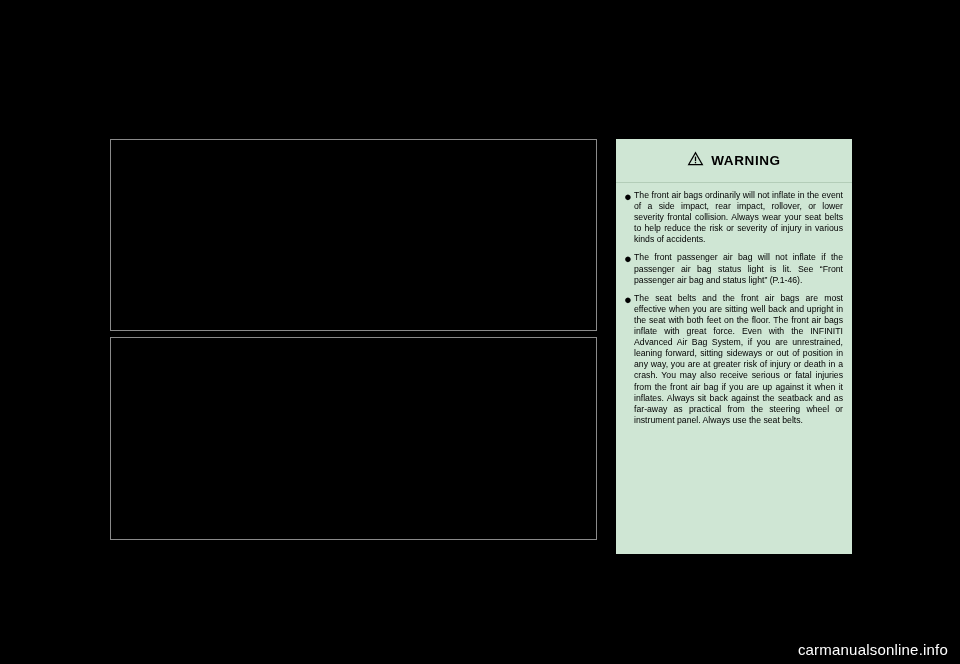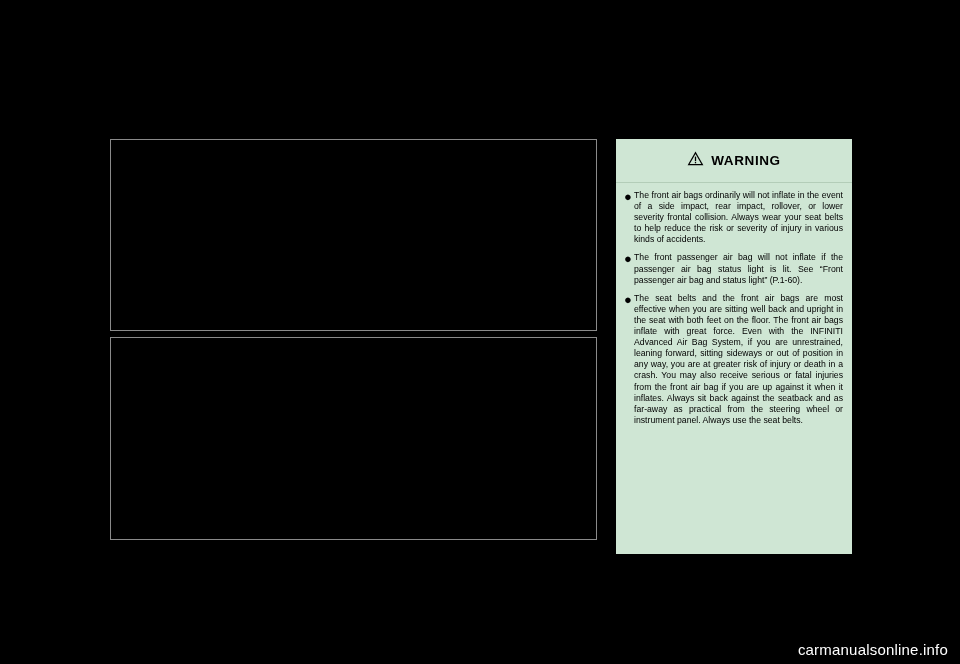--- a/index.html
+++ b/index.html
@@ -120,21 +120,21 @@
     </span>
     <span class="warning-title">WARNING</span>
   </div>
   <div class="warning-body">
     <div class="bullet-item">
       <span class="bullet-dot">●</span>
       <span class="bullet-text">The front air bags ordinarily will not inflate in the event of a side impact, rear impact, rollover, or lower severity frontal collision. Always wear your seat belts to help reduce the risk or severity of injury in various kinds of accidents.</span>
     </div>
     <div class="bullet-item">
       <span class="bullet-dot">●</span>
-      <span class="bullet-text">The front passenger air bag will not inflate if the passenger air bag status light is lit. See “Front passenger air bag and status light” (P.1-60).</span>
+      <span class="bullet-text">The front passenger air bag will not inflate if the passenger air bag status light is lit. See “Front passenger air bag and status light” (P.1-46).</span>
     </div>
     <div class="bullet-item">
       <span class="bullet-dot">●</span>
       <span class="bullet-text">The seat belts and the front air bags are most effective when you are sitting well back and upright in the seat with both feet on the floor. The front air bags inflate with great force. Even with the INFINITI Advanced Air Bag System, if you are unrestrained, leaning forward, sitting sideways or out of position in any way, you are at greater risk of injury or death in a crash. You may also receive serious or fatal injuries from the front air bag if you are up against it when it inflates. Always sit back against the seatback and as far-away as practical from the steering wheel or instrument panel. Always use the seat belts.</span>
     </div>
   </div>
 </div>
 
 <div class="watermark">carmanualsonline.info</div>
 

